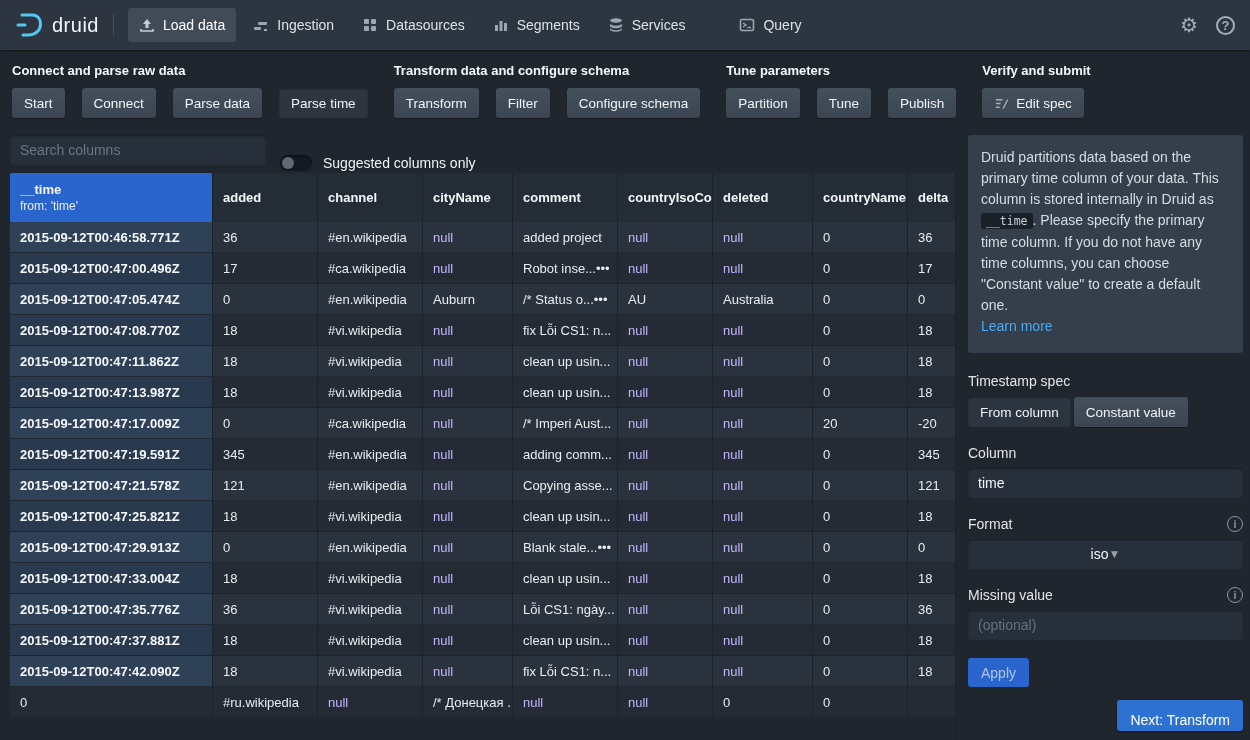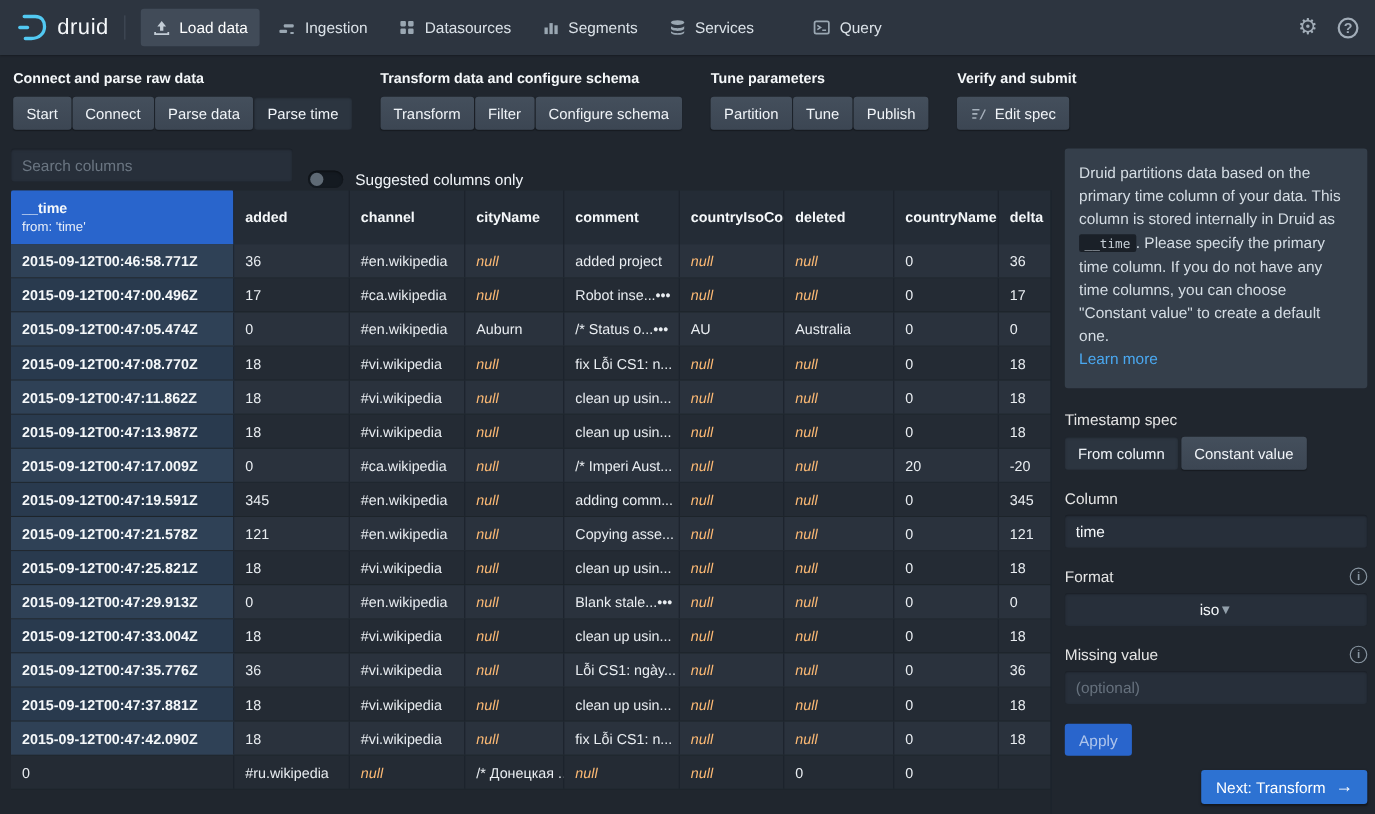--- a/index.html
+++ b/index.html
@@ -31,21 +31,21 @@
   .gear { font-size:20px; color:#a2adb8; cursor:pointer; line-height:1; }
   .help {
     width:19px; height:19px; border:2px solid #a2adb8; border-radius:50%;
     color:#a2adb8; font-size:13px; font-weight:bold; display:flex;
     align-items:center; justify-content:center; cursor:pointer;
   }
   
   .steps { position:absolute; top:50px; left:0; right:4px; padding:13px 12px 0; display:flex; }
   .step-group { margin-right:26px; }
   .group-label { font-size:13px; font-weight:bold; color:#f5f8fa; margin-bottom:10px; }
-  .group-buttons { display:flex; gap:1px; }
+  .group-buttons { display:flex; gap:17px; }
   .btn {
     height:30px; padding:0 12px; border-radius:3px; border:none;
     background:linear-gradient(#444f5c,#3c4653); color:#f0f4f8; font-size:13.5px;
     font-family:inherit; cursor:pointer; display:inline-flex; align-items:center; gap:7px;
     box-shadow:0 1px 1px rgba(0,0,0,.3);
   }
   .btn.pressed { background:#2c3540; box-shadow:inset 0 1px 2px rgba(0,0,0,.35); }
   .btn .bicon { color:#a5b0bb; font-size:14px; }
   
   .search-input {
@@ -82,21 +82,21 @@
   .trow { height:31px; border-bottom:1px solid rgba(16,22,26,.35); }
   .trow:nth-child(odd) { background:#2a323d; }
   .trow:nth-child(even) { background:#242b34; }
   .cell {
     font-size:13px; color:#e9edf1; padding:0 10px; display:flex; align-items:center;
     border-right:1px solid #1b222b; overflow:hidden; white-space:nowrap;
   }
   .cell.time { font-weight:bold; color:#f5f8fa; }
   .trow:nth-child(odd) .cell.time { background:#2f4156; }
   .trow:nth-child(even) .cell.time { background:#293a4e; }
-  .cell.null { font-style:italic; color:#fdba74; }
+  .cell.null { color:#c4b5fd; }
   
   .side-panel { position:absolute; top:135px; left:968px; width:275px; }
   .callout {
     background:#353f4b; border-radius:3px; padding:12px 13px 16px;
     font-size:14px; line-height:21px; color:#d5dde4;
   }
   .code-chip {
     font-family:"DejaVu Sans Mono", monospace; font-size:11.5px;
     background:#1a2028; color:#c6cfd7; padding:1px 5px; border-radius:2px;
   }
@@ -116,24 +116,25 @@
   }
   .text-input::placeholder { color:#66717d; }
   .select { display:flex; align-items:center; justify-content:center; cursor:pointer; }
   .select .caret { color:#93a0ab; font-size:12px; }
   .apply-btn {
     margin-top:18px; height:29px; padding:0 13px; border:none; border-radius:3px;
     background:#2965cc; color:rgba(255,255,255,.62); font-size:14px; font-family:inherit; cursor:pointer;
   }
   
   .next-btn {
-    position:absolute; right:7px; bottom:9px; height:31px; padding:0 13px;
+    position:absolute; right:7px; bottom:9px; height:31px; padding:12px 13px;
     background:#2d72d2; border:none; border-radius:3px; color:#fff; font-size:14px;
-    font-family:inherit; cursor:pointer; display:flex; align-items:center; gap:9px;
+    font-family:inherit; cursor:pointer; display:flex; align-items:flex-end; gap:9px;
     box-shadow:0 1px 2px rgba(0,0,0,.4);
+    flex-direction:column;
   }
   .next-btn .arrow { font-size:16px; }
   svg { display:block; }
 </style>
 </head>
 <body>
 
 <div class="navbar">
   <div class="brand">
     <span>

